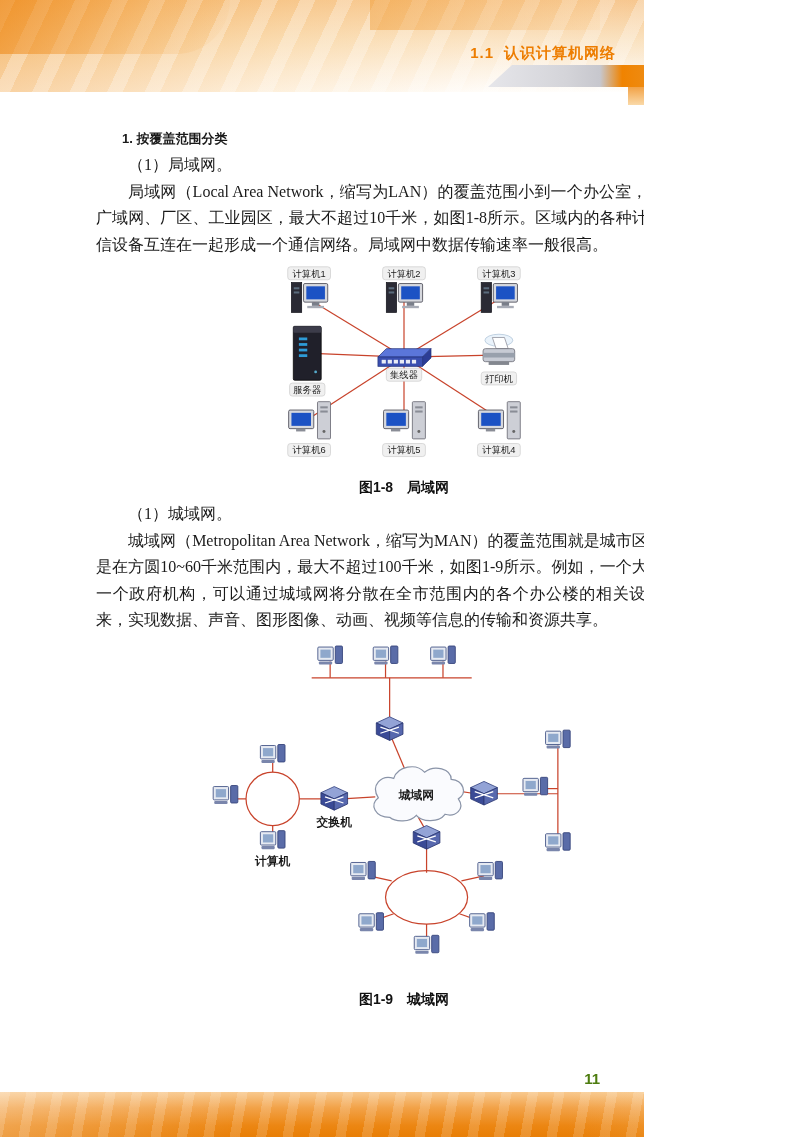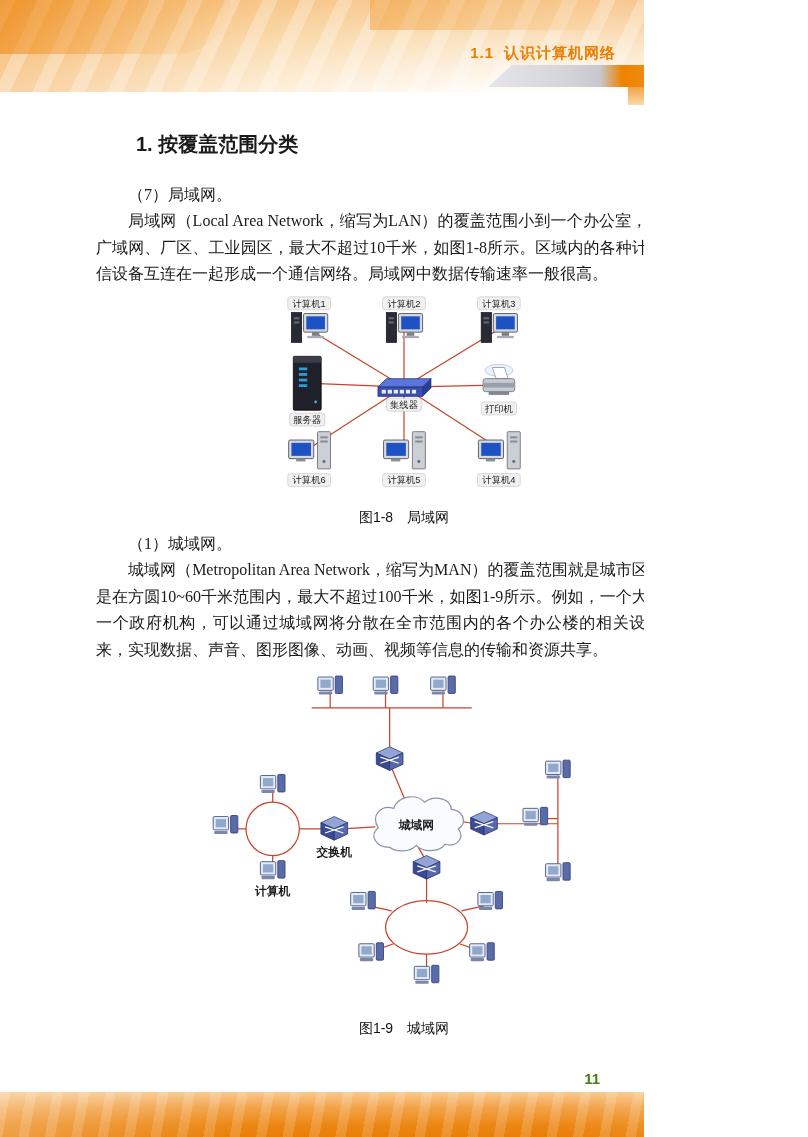--- a/index.html
+++ b/index.html
@@ -48,26 +48,26 @@
   }
 
   
   .content {
     position:absolute; top:128px; left:96px; width:616px;
     font-size:16px; line-height:1.65; text-align:justify;
   }
   .content p { text-indent:2em; }
   .heading {
     font-family:"Liberation Sans","DejaVu Sans",sans-serif;
-    font-size:20px; font-weight:bold; text-indent:2em; margin-bottom:21px;
+    font-size:13px; font-weight:bold; text-indent:2em; margin-bottom:3px;
   }
   .fig { text-indent:0; text-align:center; margin:6px 0 2px; }
   .fig figcaption {
     font-family:"Liberation Sans","DejaVu Sans",sans-serif;
-    font-size:14px; font-weight:normal; margin-top:4px; color:#111;
+    font-size:14px; font-weight:bold; margin-top:4px; color:#111;
   }
   .fig9 { margin-top:12px; }
   .fig9 figcaption { margin-top:16px; }
 
   
   .lbl-bg { fill:#F0F0F0; stroke:#C9C9C9; stroke-width:0.7; }
   .dlab {
     font-family:"Liberation Sans","DejaVu Sans",sans-serif;
     font-size:10px; fill:#1a1a1a; text-anchor:middle;
   }
@@ -104,21 +104,21 @@
     <div class="accent-b"></div>
   </div>
   <div class="header-title">
     <span class="sec-num">1.1</span><span class="sec-title">认识计算机网络</span>
   </div>
   <div class="header-bar"></div>
   <div class="header-corner"></div>
 
   <div class="content">
     <h3 class="heading">1. 按覆盖范围分类</h3>
-    <p>（7）局域网。</p>
+    <p>（1）局域网。</p>
     <p>局域网（Local Area Network，缩写为LAN）的覆盖范围小到一个办公室，城域网和广域网、厂区、工业园区，最大不超过10千米，如图1-8所示。区域内的各种计算机和通信设备互连在一起形成一个通信网络。局域网中数据传输速率一般很高。</p>
 
     <figure class="fig">
       <svg width="280" height="200" viewBox="0 0 300 215">
         <defs>
           <g id="pc-top">
             <rect x="-19" y="-16" width="11" height="32" fill="#2A2A34" stroke="#15151C" stroke-width="0.8"></rect>
             <rect x="-16.5" y="-11" width="6" height="2.2" fill="#5A6B7C"></rect>
             <rect x="-16.5" y="-6.5" width="6" height="2.2" fill="#5A6B7C"></rect>
             <rect x="-6" y="-15" width="26" height="20" rx="1.5" fill="#D6D8DE" stroke="#4A4A55" stroke-width="0.9"></rect>

